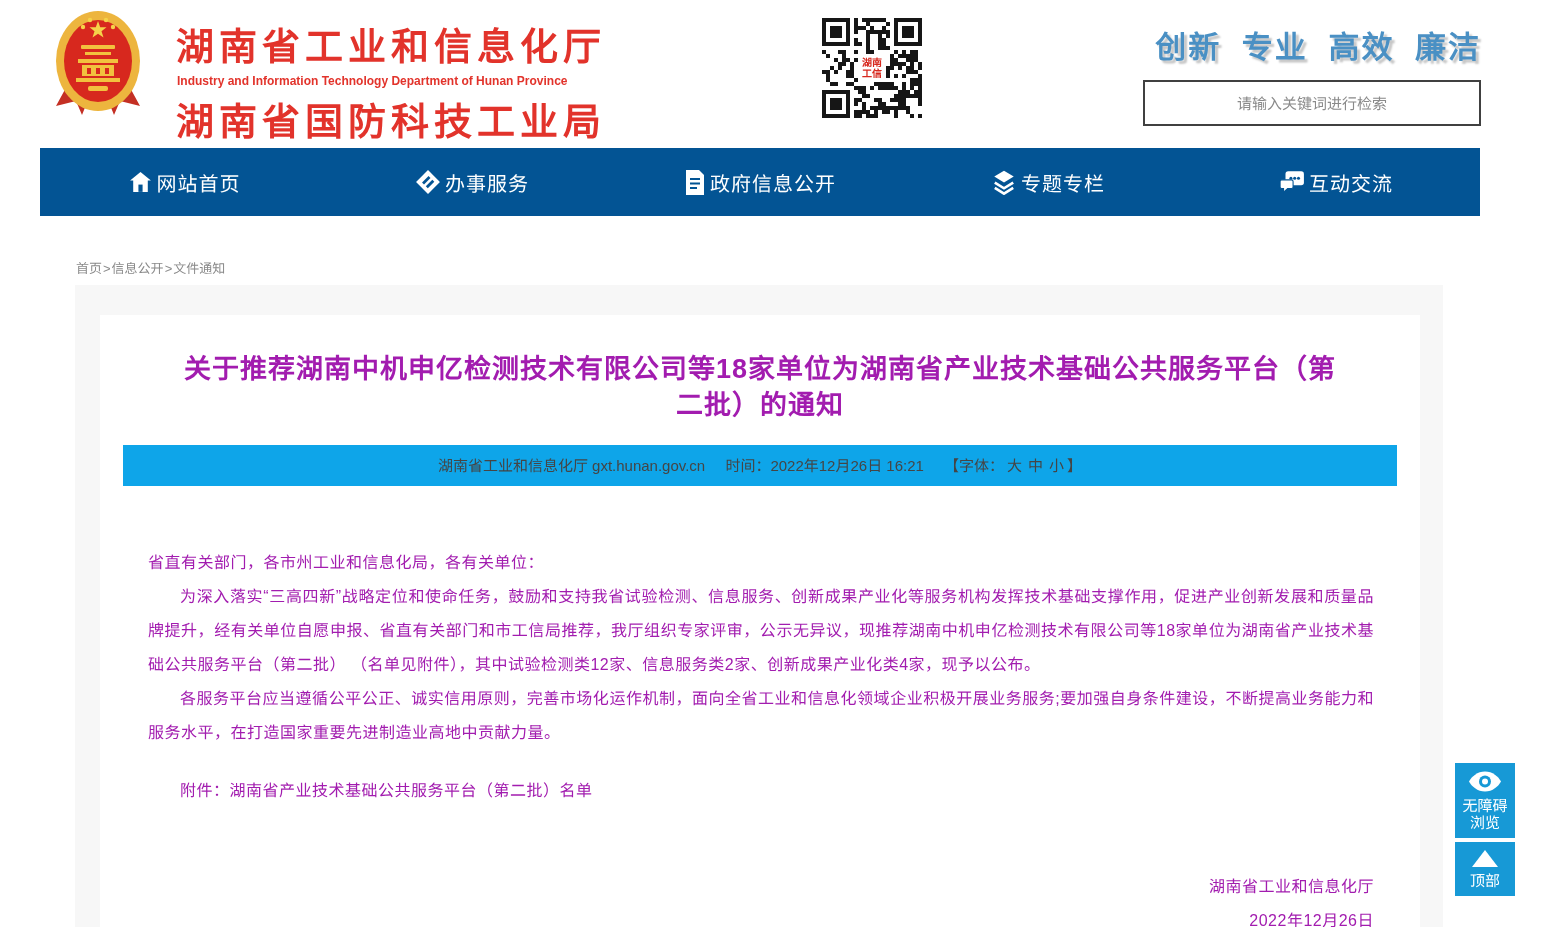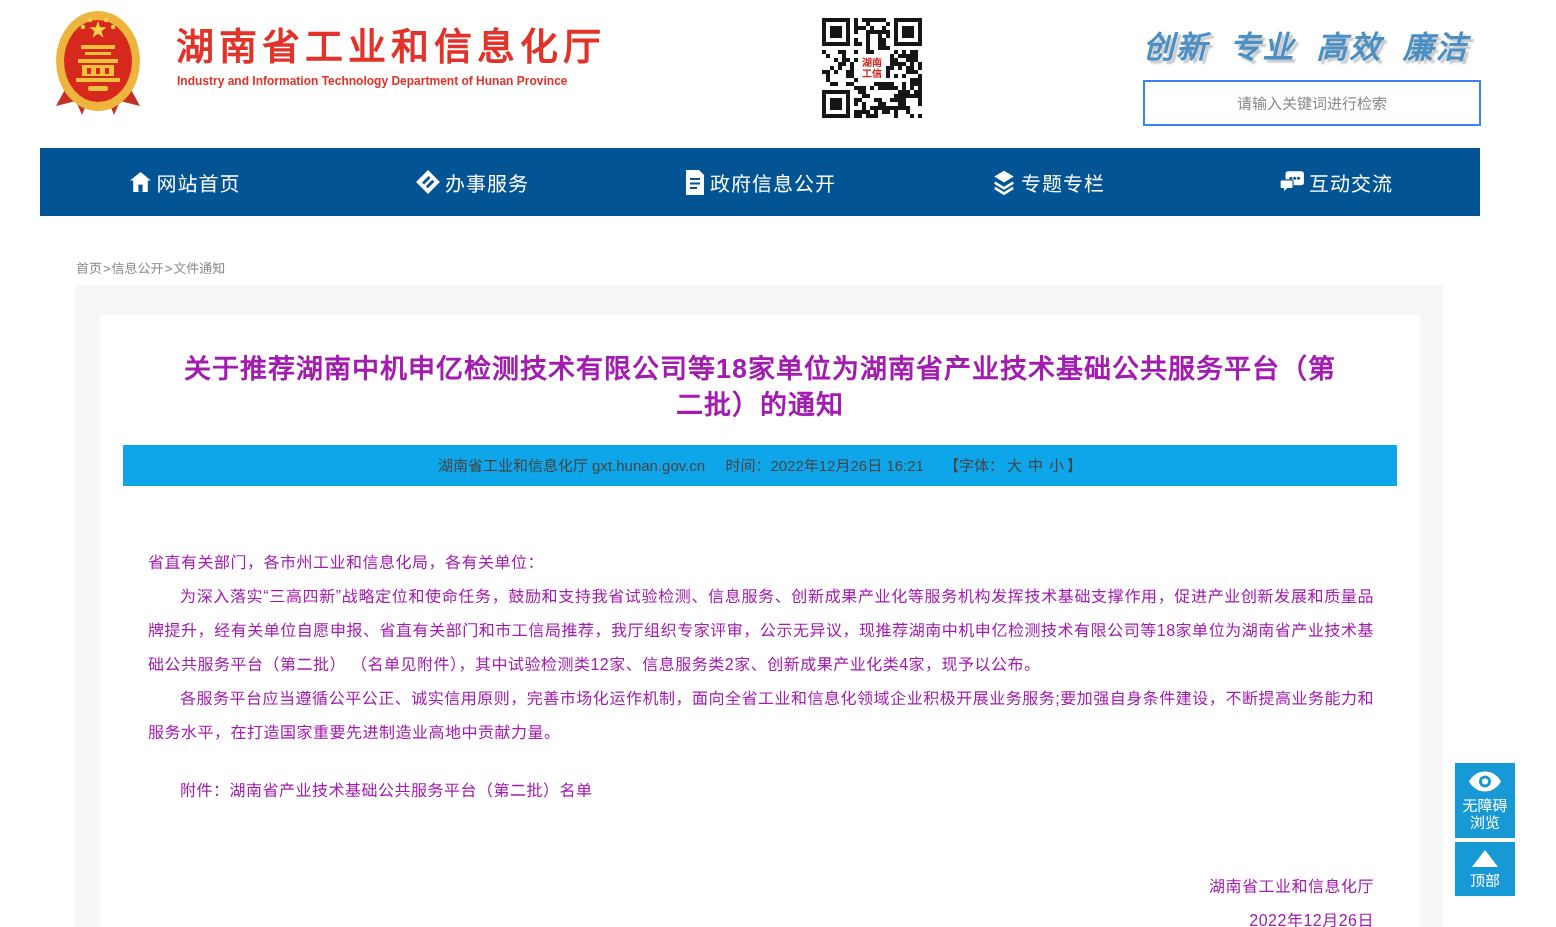--- a/index.html
+++ b/index.html
@@ -15,26 +15,27 @@
   .org-cn1, .org-cn2 { font-size:38px; font-weight:bold; letter-spacing:5px; white-space:nowrap; }
   .org-en  { font-size:12px; font-weight:bold; margin:3px 0 3px 1px; white-space:nowrap; }
   .qr-wrap { position:absolute; left:822px; top:18px; width:100px; height:100px; background:#fff; }
   .qr-center {
     position:absolute; left:50%; top:50%; transform:translate(-50%,-50%);
     width:26px; font-size:10px; line-height:11px; color:#d7281e; font-weight:bold;
     text-align:center; background:#fff; word-break:break-all;
   }
   .header-right { position:absolute; left:1143px; top:22px; width:338px; }
   .slogan {
-    font-size:31px; font-weight:bold; font-style:italic; color:#4a90c4;
+    font-size:31px; font-weight:bold; color:#4a90c4;
     letter-spacing:2px; word-spacing:10px; white-space:nowrap;
     text-shadow:3px 3px 2px #c6c6c6;
+    text-align:right;
   }
   .search-input {
-    margin-top:13px; width:338px; height:46px; border:2px solid #3b82f6;
+    margin-top:13px; width:338px; height:46px; border:2px solid #404040;
     background:#fff; text-align:center; font-size:15px; color:#3b82f6; outline:none;
     font-family:inherit;
   }
   .search-input::placeholder { color:#8a8a8a; }
   
   .nav {
     position:absolute; top:148px; left:40px; width:1440px; height:68px;
     background:#035494; display:flex;
   }
   .nav-item {
@@ -103,20 +104,21 @@
         <rect x="33" y="60" width="4" height="6"></rect>
         <rect x="42" y="60" width="4" height="6"></rect>
         <rect x="51" y="60" width="4" height="6"></rect>
       </g>
     </svg>
   </div>
 
   <div class="org">
     <div class="org-cn1">湖南省工业和信息化厅</div>
     <div class="org-en">Industry and Information Technology Department of Hunan Province</div>
+    <div class="org-cn2">湖南省国防科技工业局</div>
   </div>
 
   <div class="qr-wrap">
     <svg id="qr" width="100" height="100" viewBox="0 0 100 100">
         <rect width="100" height="100" fill="#fff"></rect>
         <rect x="32" y="0" width="4" height="4" fill="#161616"></rect>
         <rect x="40" y="0" width="4" height="4" fill="#161616"></rect>
         <rect x="44" y="0" width="4" height="4" fill="#161616"></rect>
         <rect x="48" y="0" width="4" height="4" fill="#161616"></rect>
         <rect x="52" y="0" width="4" height="4" fill="#161616"></rect>

